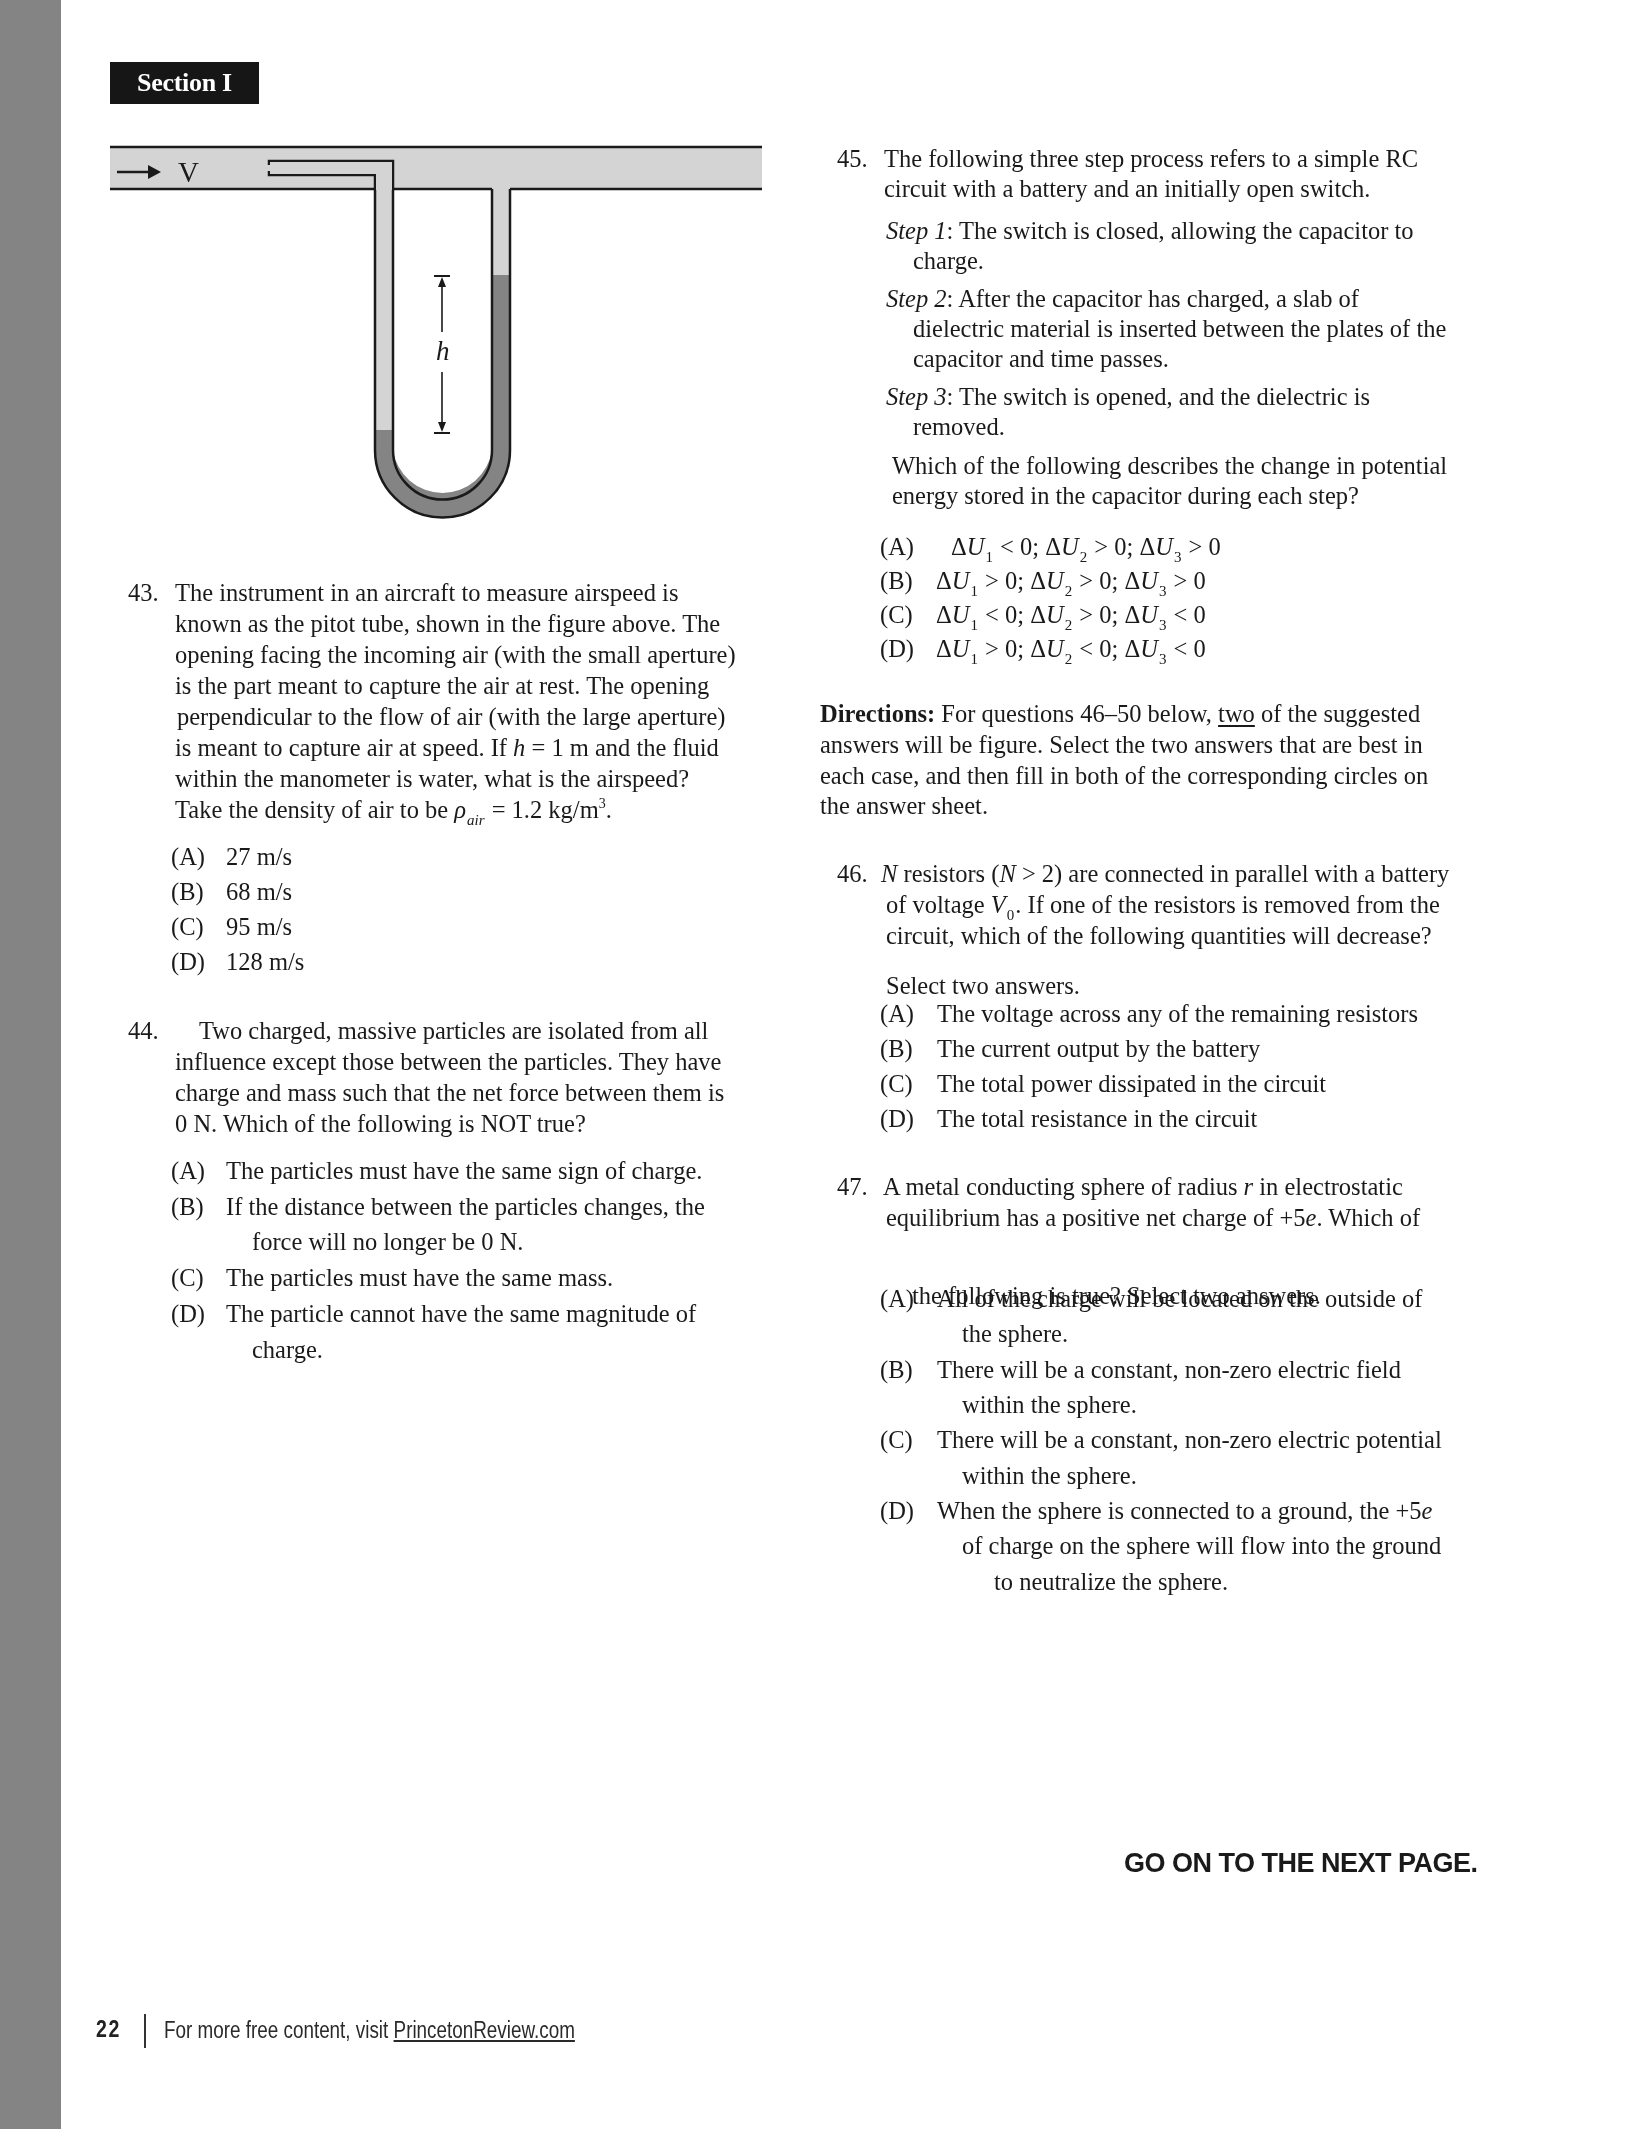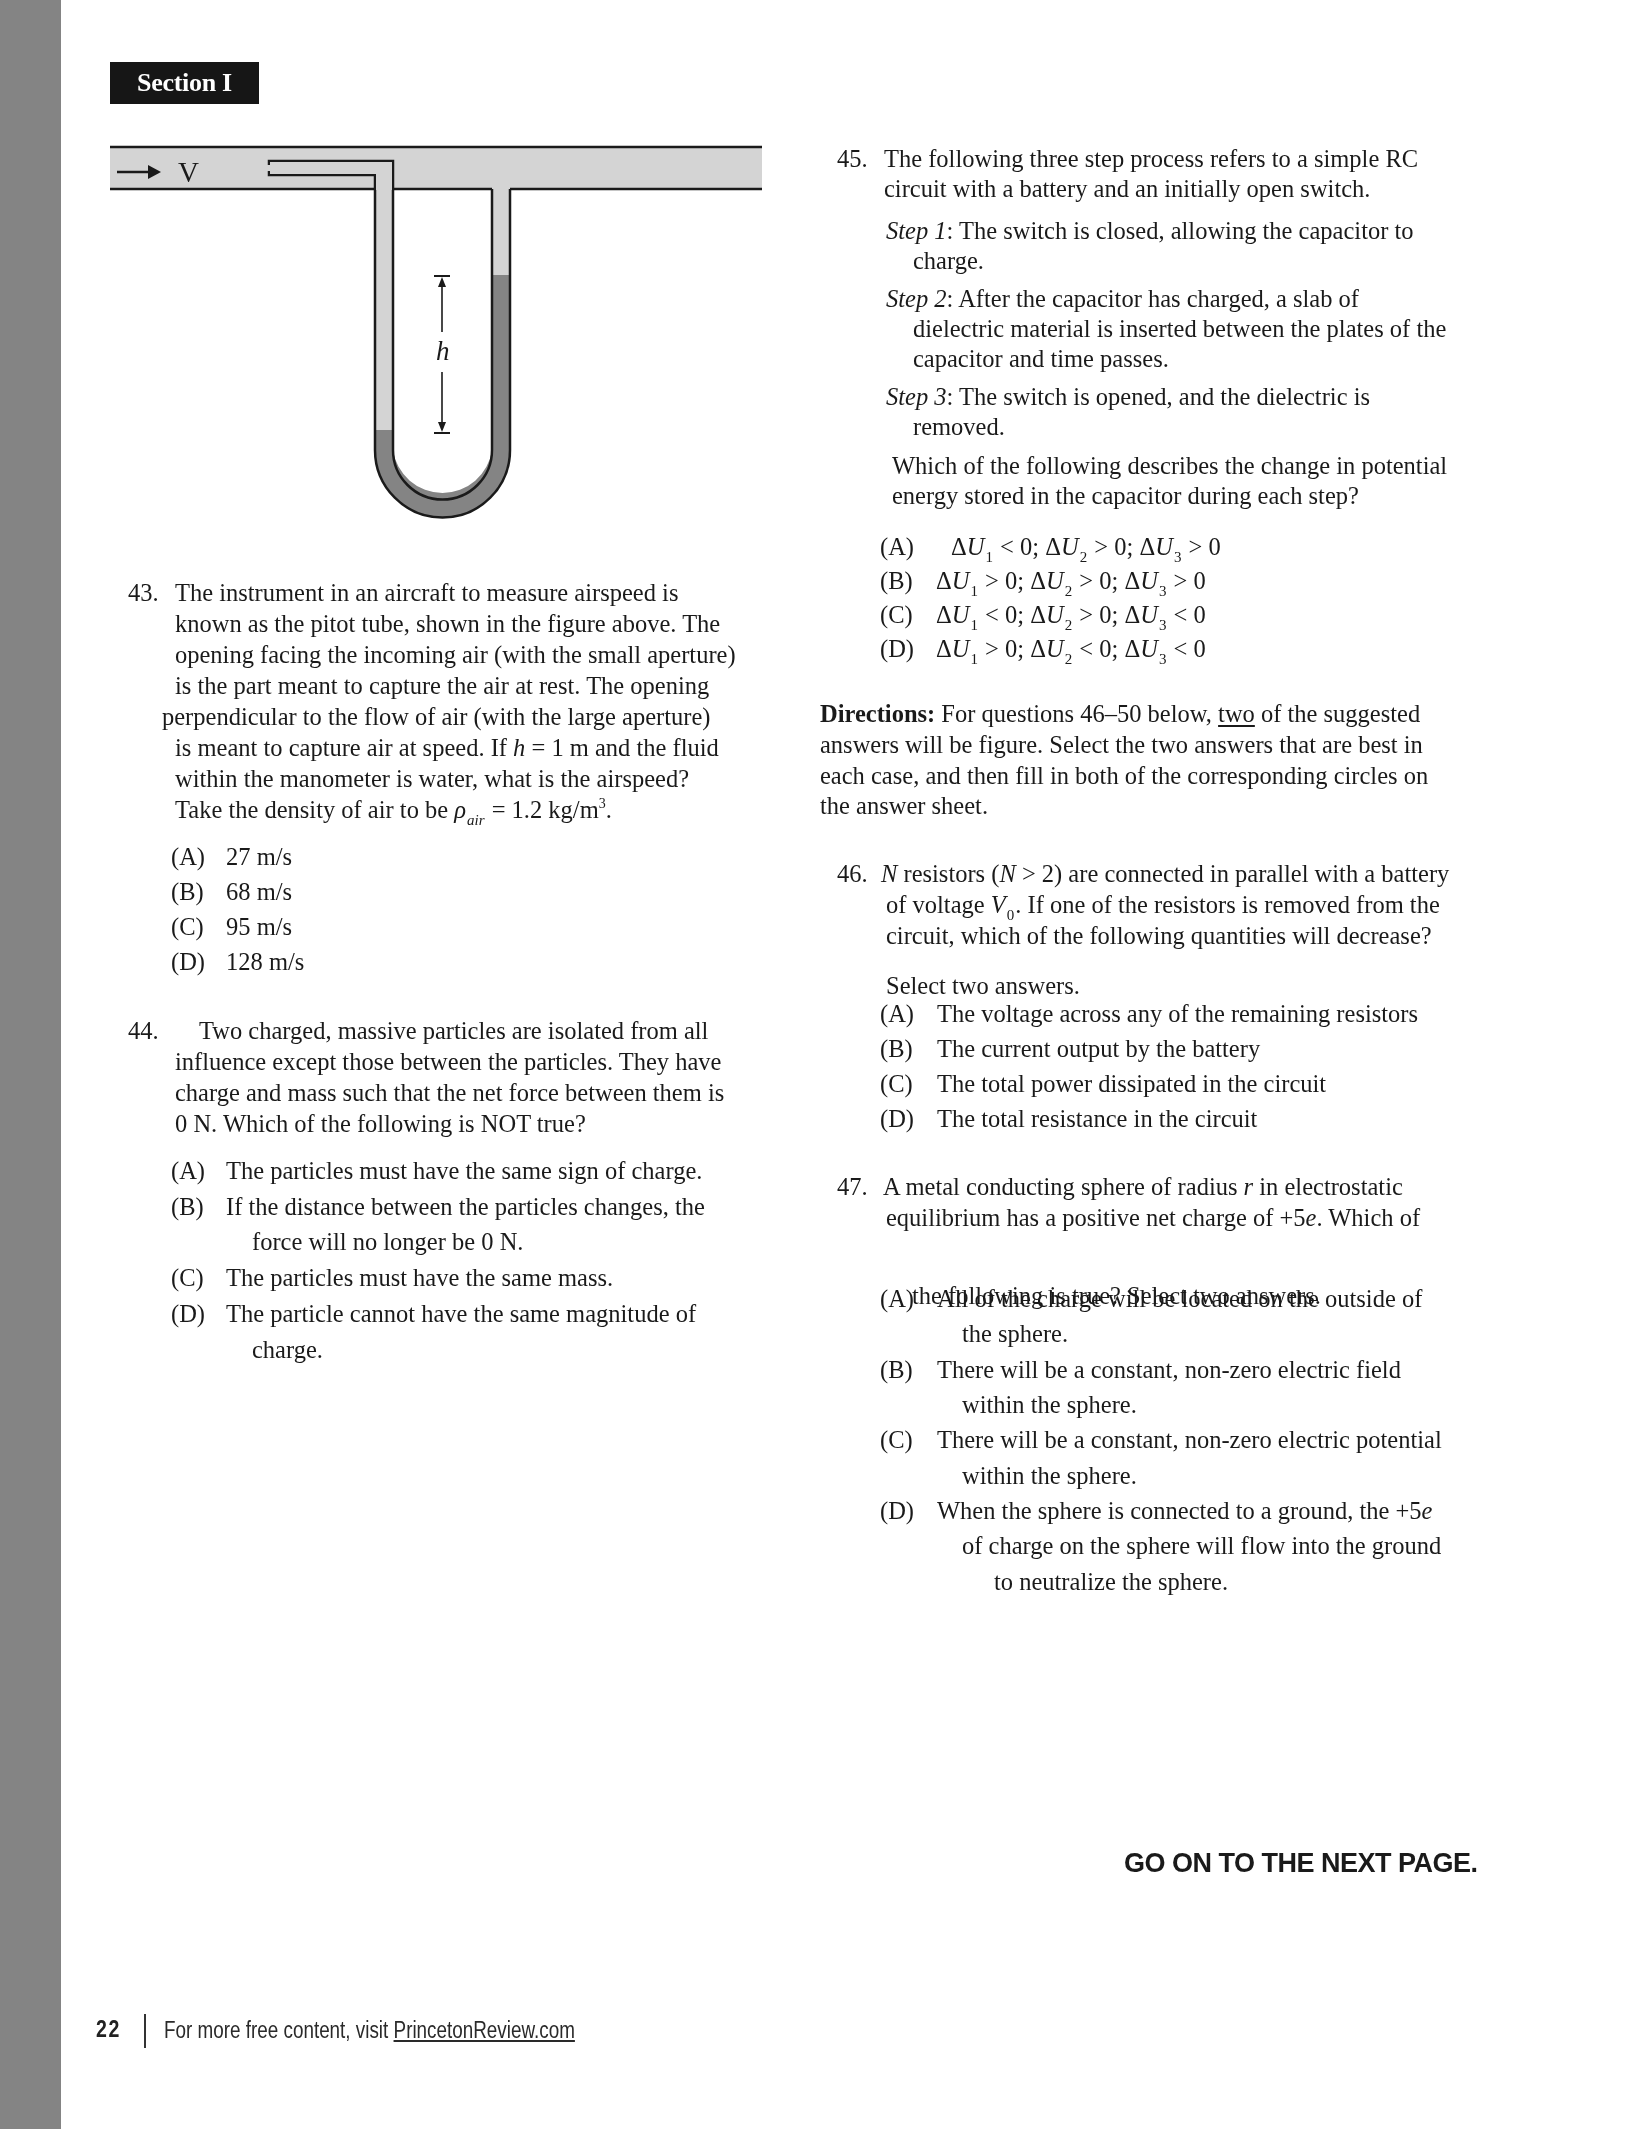--- a/index.html
+++ b/index.html
@@ -62,21 +62,21 @@
   <polygon points="438,422 442,432 446,422" fill="#1a1a1a"></polygon>
   <text x="436" y="360" font-family="Liberation Serif, serif" font-style="italic" font-size="27" fill="#1a1a1a">h</text>
 </svg>
 
 <div>
   <div class="t" style="left:128px; top:581px;">43.</div>
   <div class="t" style="left:175px; top:581px;">The instrument in an aircraft to measure airspeed is</div>
   <div class="t" style="left:175px; top:612px;">known as the pitot tube, shown in the figure above. The</div>
   <div class="t" style="left:175px; top:643px;">opening facing the incoming air (with the small aperture)</div>
   <div class="t" style="left:175px; top:674px;">is the part meant to capture the air at rest. The opening</div>
-  <div class="t" style="left:162px; top:705px;">perpendicular to the flow of air (with the large aperture)</div>
+  <div class="t" style="left:177px; top:705px;">perpendicular to the flow of air (with the large aperture)</div>
   <div class="t" style="left:175px; top:736px;"><span>is meant to capture air at speed. If </span><i>h</i><span> = 1 m and the fluid</span></div>
   <div class="t" style="left:175px; top:767px;">within the manometer is water, what is the airspeed?</div>
   <div class="t" style="left:175px; top:798px;"><span>Take the density of air to be </span><i>ρ</i><i class="sub">air</i><span> = 1.2 kg/m</span><span class="sup">3</span><span>.</span></div>
 
   <div>
     <div class="t" style="left:171px; top:845px;">(A)</div>
     <div class="t" style="left:226px; top:845px;">27 m/s</div>
   </div>
   <div>
     <div class="t" style="left:171px; top:880px;">(B)</div>

